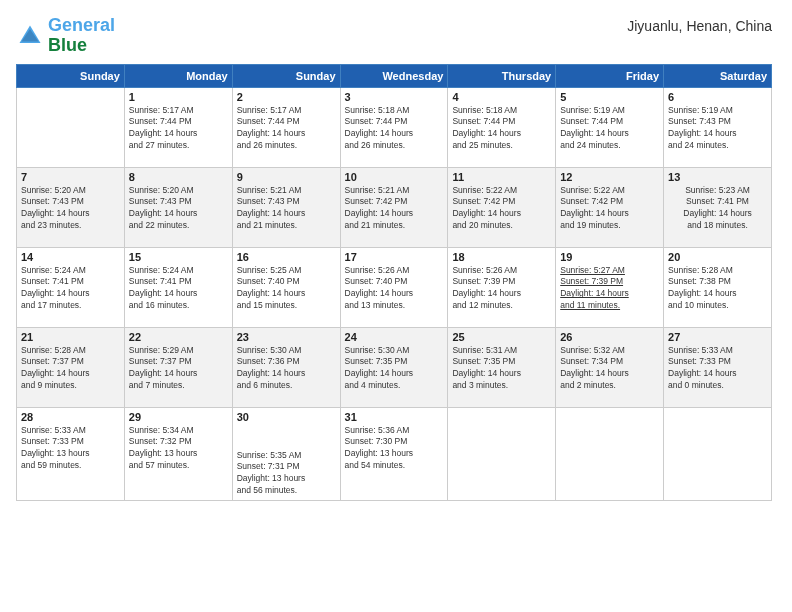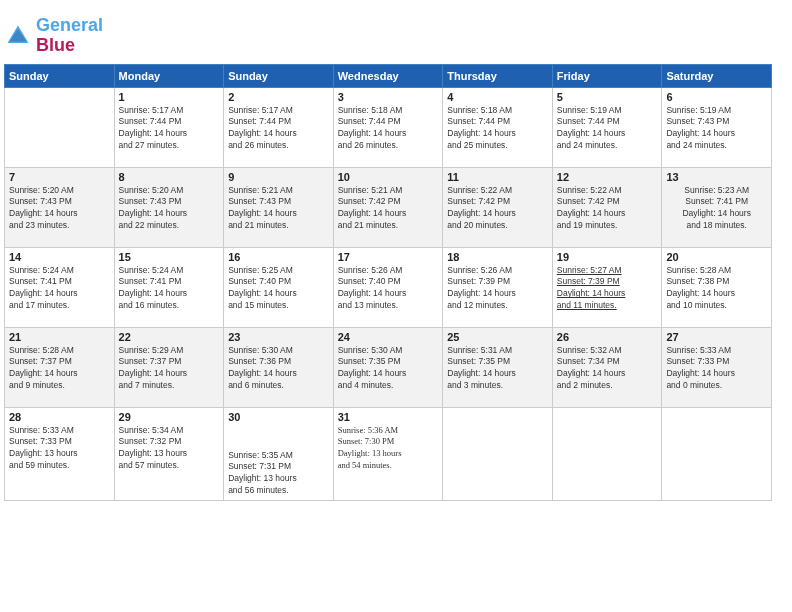--- a/index.html
+++ b/index.html
@@ -6,21 +6,21 @@
     body {
       font-family: Arial, sans-serif;
       background: #fff;
       width: 792px;
       height: 612px;
       overflow: hidden;
     }
     .page {
       width: 792px;
       height: 538px;
-      padding: 16px 20px 10px 4px;
+      padding: 16px 20px 10px 16px;
       background: #fff;
     }
     .header {
       display: flex;
       justify-content: space-between;
       align-items: flex-start;
       margin-bottom: 8px;
     }
     .logo {
       display: flex;
@@ -56,21 +56,21 @@
     }
     .calendar {
       width: 100%;
       border-collapse: collapse;
       font-size: 9.5px;
     }
     .calendar th {
       background: #2060b0;
       color: #fff;
       padding: 5px 4px;
-      text-align: left;
+      text-align: right;
       font-size: 11px;
       font-weight: bold;
       border: 1px solid #4080c0;
     }
     .calendar td {
       border: 1px solid #ccc;
       vertical-align: top;
       padding: 3px 4px;
       width: 14.28%;
       height: 80px;
@@ -106,24 +106,25 @@
 
 <div class="page">
   <div class="header">
     <div class="logo">
       <svg class="logo-icon" viewBox="0 0 40 40">
         <polygon points="20,5 35,30 5,30" fill="#4da6e8"></polygon>
         <polygon points="20,10 32,28 8,28" fill="#1a3a6b" opacity="0.3"></polygon>
       </svg>
       <div class="logo-text">
         <div><span>General</span></div>
-        <div><span style="color:#be185d">Blue</span></div>
+        <div><span style="color:#15803d">Blue</span></div>
       </div>
     </div>
     <div class="title-block">
+      <div class="subtitle">Jiyuanlu, Henan, China</div>
     </div>
   </div>
 
   <table class="calendar">
     <thead>
       <tr>
       <th>Sunday</th>
           <th>Monday</th>
           <th>Sunday</th>
           <th>Wednesday</th>
@@ -348,21 +349,21 @@
           </td>
           <td>
             <span class="day-num">30</span>
             <div class="cell-text" style="white-space: pre-line; margin-top: 27px;">Sunrise: 5:35 AM
 Sunset: 7:31 PM
 Daylight: 13 hours
 and 56 minutes.</div>
           </td>
           <td>
             <span class="day-num">31</span>
-            <div class="cell-text" style="white-space: pre-line; font-family: Liberation Serif, serif;">Sunrise: 5:36 AM
+            <div class="cell-text" style="white-space: pre-line;">Sunrise: 5:36 AM
 Sunset: 7:30 PM
 Daylight: 13 hours
 and 54 minutes.</div>
           </td>
           <td class="empty-cell"></td>
           <td class="empty-cell"></td>
           <td class="empty-cell"></td>
         </tr>
       </tbody>
   </table>

